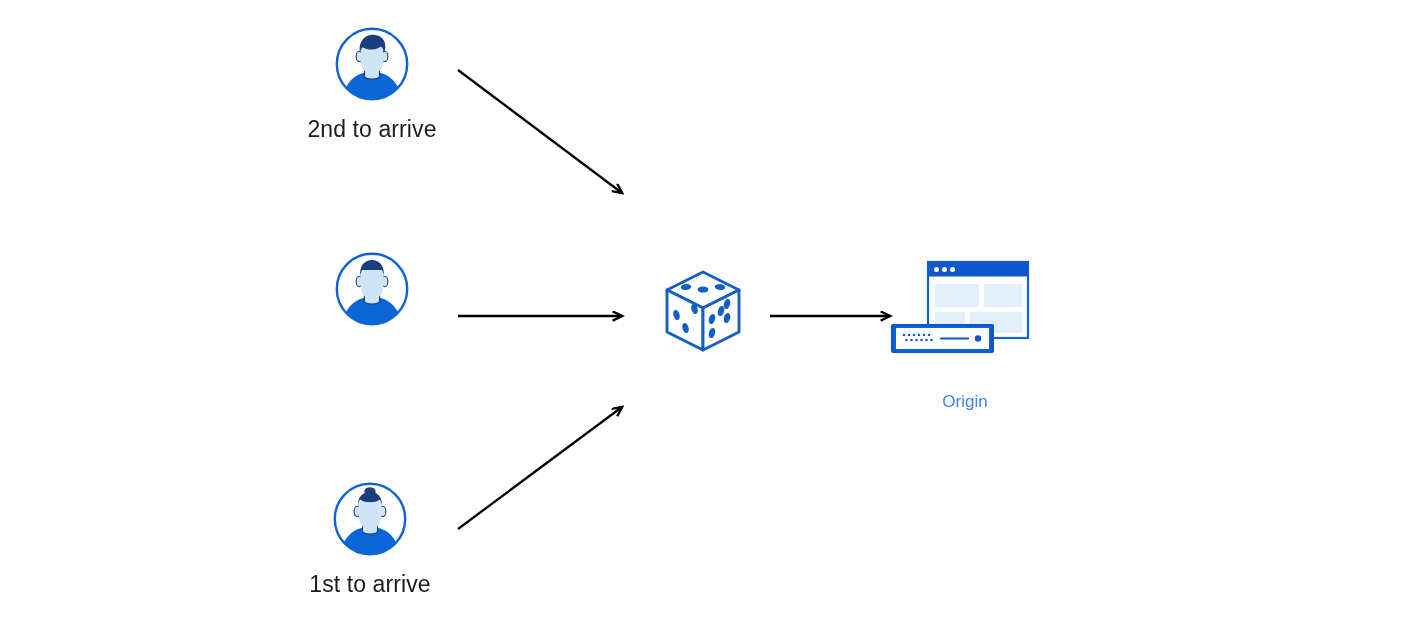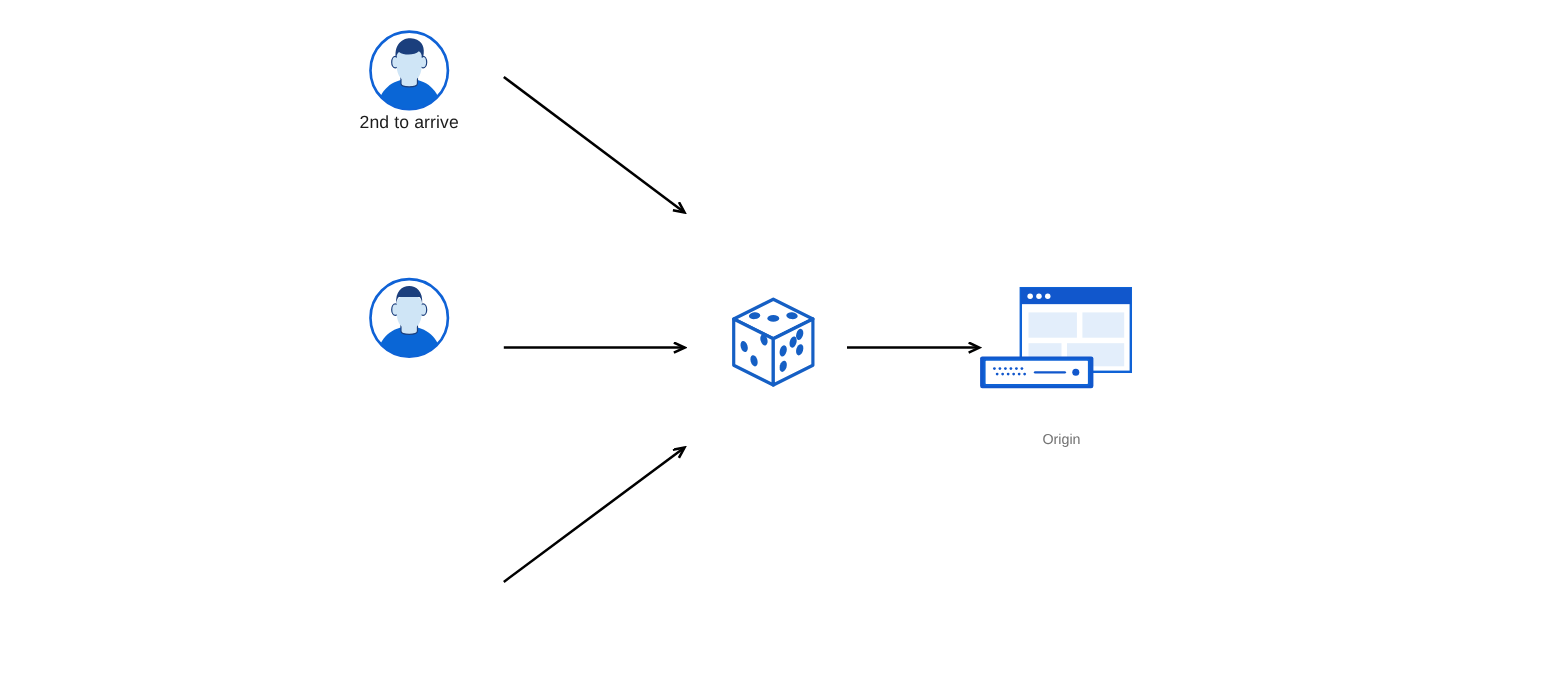--- a/index.html
+++ b/index.html
@@ -35,21 +35,22 @@
     position: absolute;
     width: 200px;
     text-align: center;
   }
   .avatar-wrap {
     width: 76px;
     height: 76px;
     margin: 0 auto;
   }
   .node-label {
-    font-size: 16px;
+    margin-top: 14px;
+    font-size: 23px;
     color: #1c1c1c;
     letter-spacing: 0.1px;
     line-height: 1.2;
     white-space: nowrap;
   }
 
   
   #dice-node {
     position: absolute;
     left: 657px;
@@ -66,22 +67,22 @@
     width: 170px;
     text-align: center;
   }
   .origin-art {
     position: relative;
     width: 170px;
     height: 104px;
   }
   .origin-label {
     margin-top: 30px;
-    font-size: 13px;
-    color: #737373;
+    font-size: 17px;
+    color: #3b82f6;
     white-space: nowrap;
   }
 </style>
 </head>
 <body>
 
 <div id="canvas">
 
   <svg id="arrow-layer" viewBox="0 0 1405 633" width="1405" height="633">
     <defs>
@@ -141,20 +142,42 @@
           <ellipse cx="25.4" cy="30.5" rx="3.3" ry="5.2" fill="#cfe5f6" stroke="#1b3f7d" stroke-width="1.1"></ellipse>
           <ellipse cx="50.6" cy="30.5" rx="3.3" ry="5.2" fill="#cfe5f6" stroke="#1b3f7d" stroke-width="1.1"></ellipse>
           <path d="M26.6 24.5 C26.6 14.8, 49.4 14.8, 49.4 24.5 L49.4 33.5 C49.4 43.8, 43.6 48.4, 38 48.4 C32.4 48.4, 26.6 43.8, 26.6 33.5 Z" fill="#cfe5f6"></path>
 
           <path d="M26.2 25.4 C25.2 13.6, 31.6 9.0, 38 9.0 C44.4 9.0, 50.8 13.6, 49.8 25.4 C49.4 22.0, 48.6 19.8, 47.4 19.0 L28.6 19.0 C27.4 19.8, 26.6 22.0, 26.2 25.4 Z" fill="#1b3f7d"></path>
         </g>
       </svg>
     </div>
   </div>
 
+  <div class="client-node" style="left:270px; top:481px;">
+    <div class="avatar-wrap">
+      <svg viewBox="0 0 76 76" width="76" height="76">
+        <defs>
+          <clipPath id="clipC">
+              <circle cx="38" cy="38" r="35.2"></circle>
+            </clipPath>
+        </defs>
+        <circle cx="38" cy="38" r="35.2" fill="#ffffff" stroke="#0f62d6" stroke-width="2.4"></circle>
+        <g clip-path="url(#clipC)">
+          <path d="M38 46 C 20 46, 9 58, 7 80 L 69 80 C 67 58, 56 46, 38 46 Z" fill="#0a66d6"></path>
+          <path d="M30.5 40 h15 v10 c0 4 -15 4 -15 0 z" fill="#cfe5f6" stroke="#1b3f7d" stroke-width="1.1"></path>
+          <ellipse cx="25.4" cy="30.5" rx="3.3" ry="5.2" fill="#cfe5f6" stroke="#1b3f7d" stroke-width="1.1"></ellipse>
+          <ellipse cx="50.6" cy="30.5" rx="3.3" ry="5.2" fill="#cfe5f6" stroke="#1b3f7d" stroke-width="1.1"></ellipse>
+          <path d="M26.6 24.5 C26.6 14.8, 49.4 14.8, 49.4 24.5 L49.4 33.5 C49.4 43.8, 43.6 48.4, 38 48.4 C32.4 48.4, 26.6 43.8, 26.6 33.5 Z" fill="#cfe5f6"></path>
+
+          <path d="M38 6.2 C42.3 6.2, 44.4 9.2, 43.4 12.0 C46.8 13.4, 50.3 17.4, 50.0 25.6 C49.6 22.0, 48.6 19.6, 47.4 18.8 C44.2 22.2, 31.4 22.2, 28.4 18.6 C27.2 19.6, 26.4 22.0, 26.0 25.6 C25.6 17.2, 29.2 13.4, 32.6 12.0 C31.6 9.2, 33.7 6.2, 38 6.2 Z" fill="#1b3f7d"></path>
+        </g>
+      </svg>
+    </div>
+    <div class="node-label">1st to arrive</div>
+  </div>
 
   <div id="dice-node">
     <svg viewBox="0 0 92 92" width="92" height="92">
       <g stroke="#155fc4" stroke-width="2.9" stroke-linejoin="round" fill="#ffffff">
 
         <path d="M46 7 L82 25 L46 43 L10 25 Z"></path>
 
         <path d="M10 25 L46 43 L46 85 L10 67 Z"></path>
 
         <path d="M82 25 L82 67 L46 85 L46 43 Z"></path>

